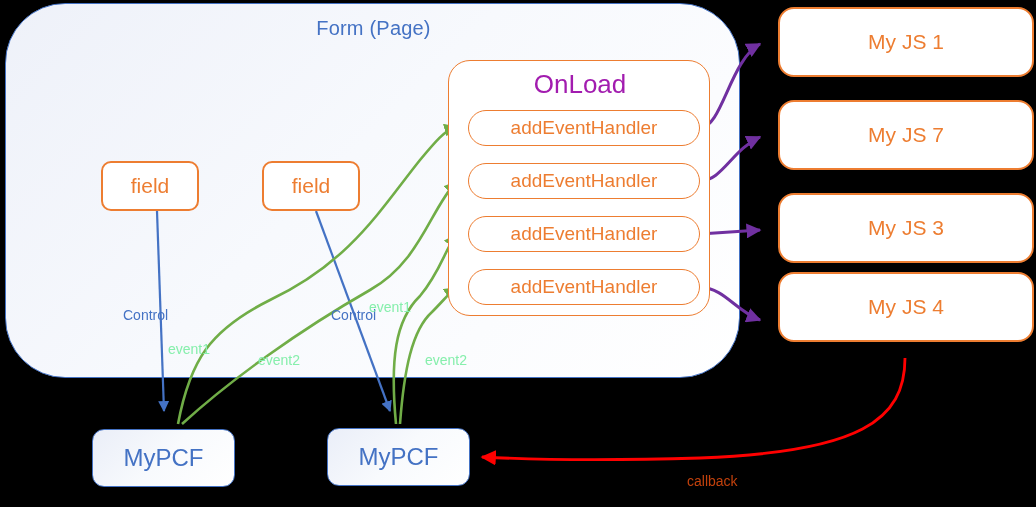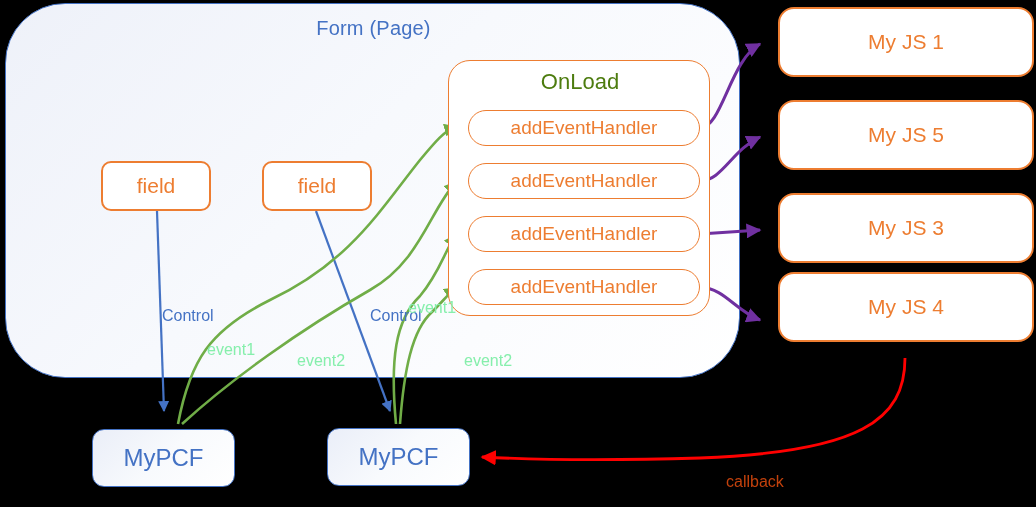--- a/index.html
+++ b/index.html
@@ -48,21 +48,21 @@
     left: 0;
     top: 13px;
     width: 735px;
     text-align: center;
     color: #4472C4;
     font-size: 20px;
     letter-spacing: 0.2px;
   }
   
   .field-box {
-    width: 110px;
+    width: 98px;
     height: 50px;
     border: 2px solid #ED7D31;
     border-radius: 10px;
     background: #ffffff;
     color: #ED7D31;
     font-size: 21px;
   }
   #field-1 { left: 101px; top: 161px; }
   #field-2 { left: 262px; top: 161px; }
   
@@ -75,22 +75,22 @@
     border-radius: 22px;
     background: #ffffff;
     display: block;
   }
   #onload-title {
     position: absolute;
     left: 0;
     top: 8px;
     width: 262px;
     text-align: center;
-    color: #4d7c0f;
-    font-size: 22px;
+    color: #a21caf;
+    font-size: 26px;
   }
   .aeh-box {
     position: absolute;
     left: 468px;
     width: 232px;
     height: 36px;
     box-sizing: border-box;
     border: 1.8px solid #ED7D31;
     border-radius: 18px;
     background: #ffffff;
@@ -129,22 +129,21 @@
     background: linear-gradient(135deg, #eaeef8 0%, #f8fafd 50%, #ffffff 100%);
     color: #4472C4;
     font-size: 24px;
   }
   #pcf-1 { left: 92px; top: 429px; }
   #pcf-2 { left: 327px; top: 428px; }
   
   .edge-label {
     position: absolute;
     white-space: nowrap;
-    font-size: 16px;
-    margin-left: 39px;
+    font-size: 14px;
   }
   .lbl-blue  { color: #4472C4; }
   .lbl-green { color: #86efac; }
   .lbl-olive { color: #c2410c; }
   #label-control-1 { left: 123px; top: 307px; }
   #label-control-2 { left: 331px; top: 307px; }
   #label-event1-a  { left: 168px; top: 341px; }
   #label-event2-a  { left: 258px; top: 352px; }
   #label-event1-b  { left: 369px; top: 299px; }
   #label-event2-b  { left: 425px; top: 352px; }
@@ -197,21 +196,21 @@
 
   <div class="node" id="onload-container">
     <div id="onload-title">OnLoad</div>
   </div>
   <div class="aeh-box" id="aeh-1">addEventHandler</div>
   <div class="aeh-box" id="aeh-2">addEventHandler</div>
   <div class="aeh-box" id="aeh-3">addEventHandler</div>
   <div class="aeh-box" id="aeh-4">addEventHandler</div>
 
   <div class="node js-box" id="js-1">My JS 1</div>
-  <div class="node js-box" id="js-2">My JS 5</div>
+  <div class="node js-box" id="js-2">My JS 7</div>
   <div class="node js-box" id="js-3">My JS 3</div>
   <div class="node js-box" id="js-4">My JS 4</div>
 
   <div class="node pcf-box" id="pcf-1">MyPCF</div>
   <div class="node pcf-box" id="pcf-2">MyPCF</div>
 
   <div class="edge-label lbl-blue" id="label-control-1">Control</div>
   <div class="edge-label lbl-blue" id="label-control-2">Control</div>
   <div class="edge-label lbl-green" id="label-event1-a">event1</div>
   <div class="edge-label lbl-green" id="label-event2-a">event2</div>

